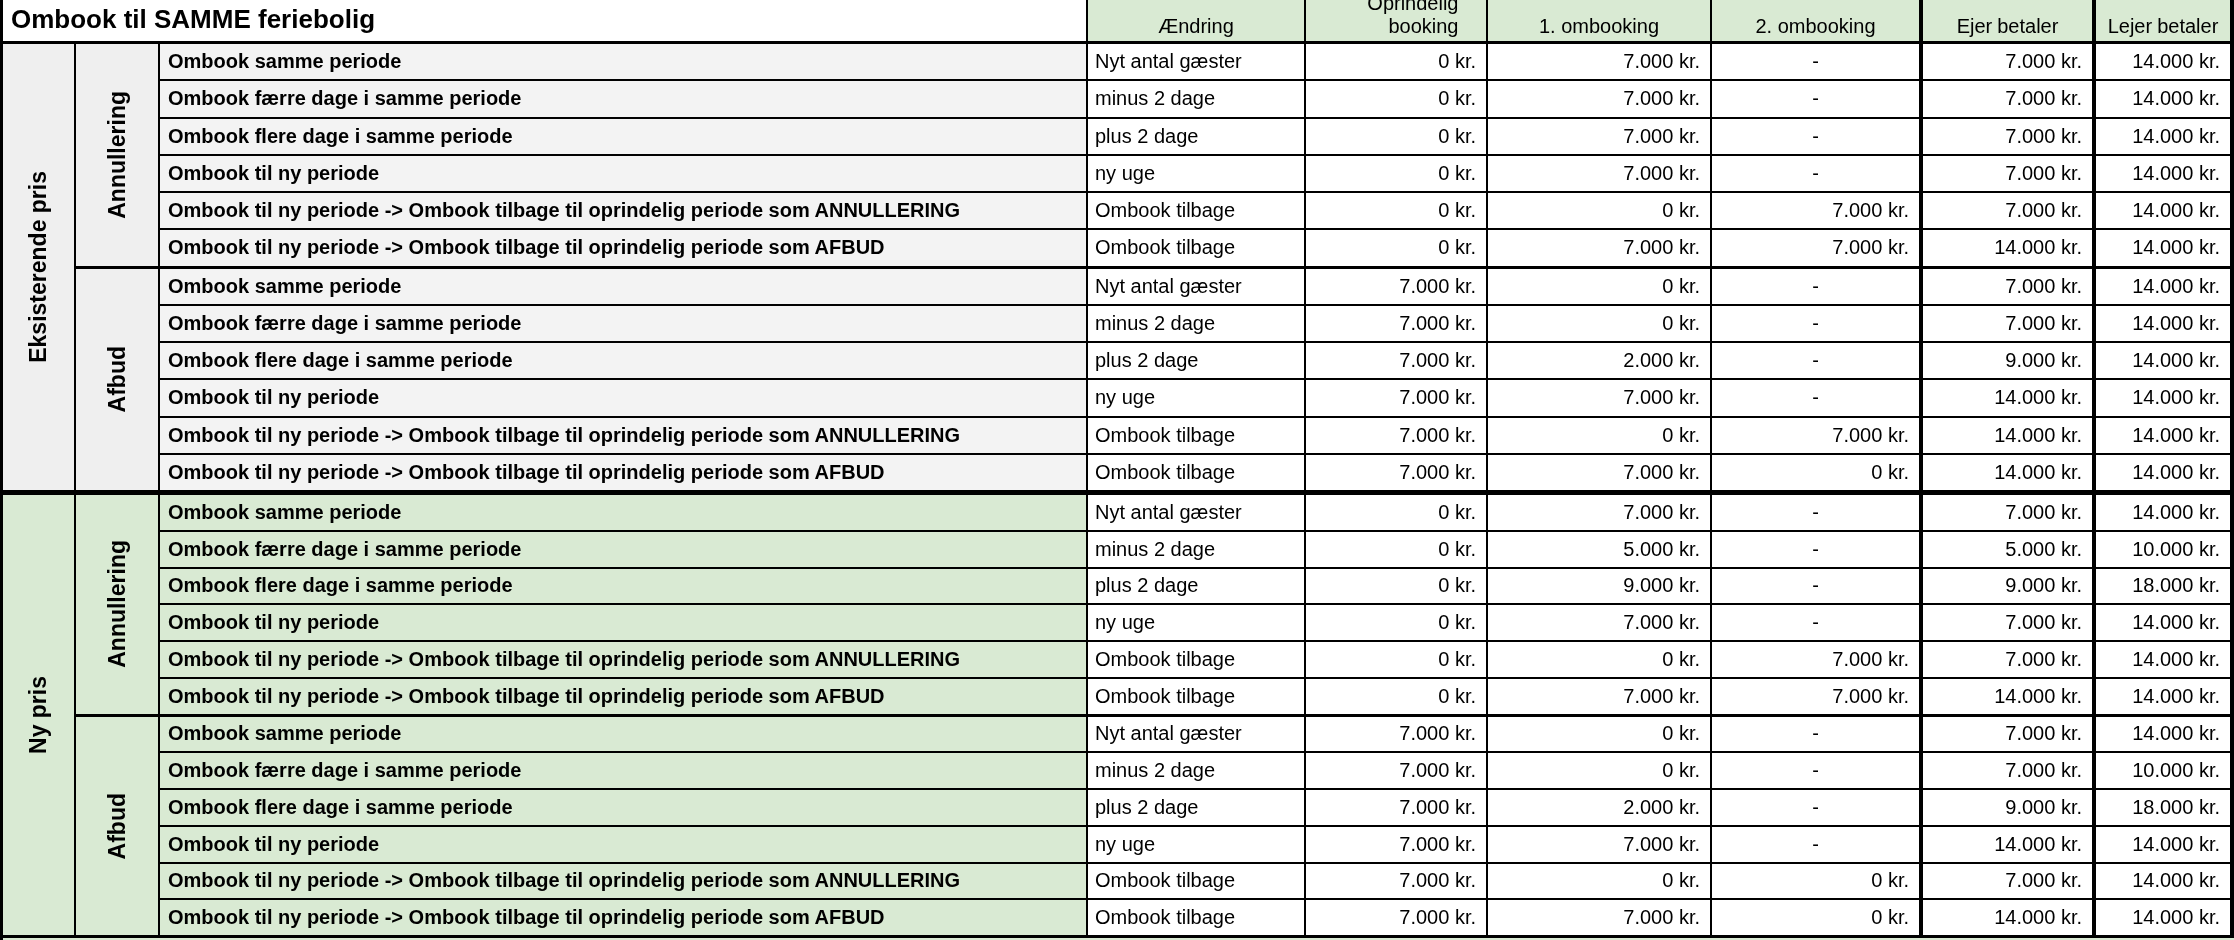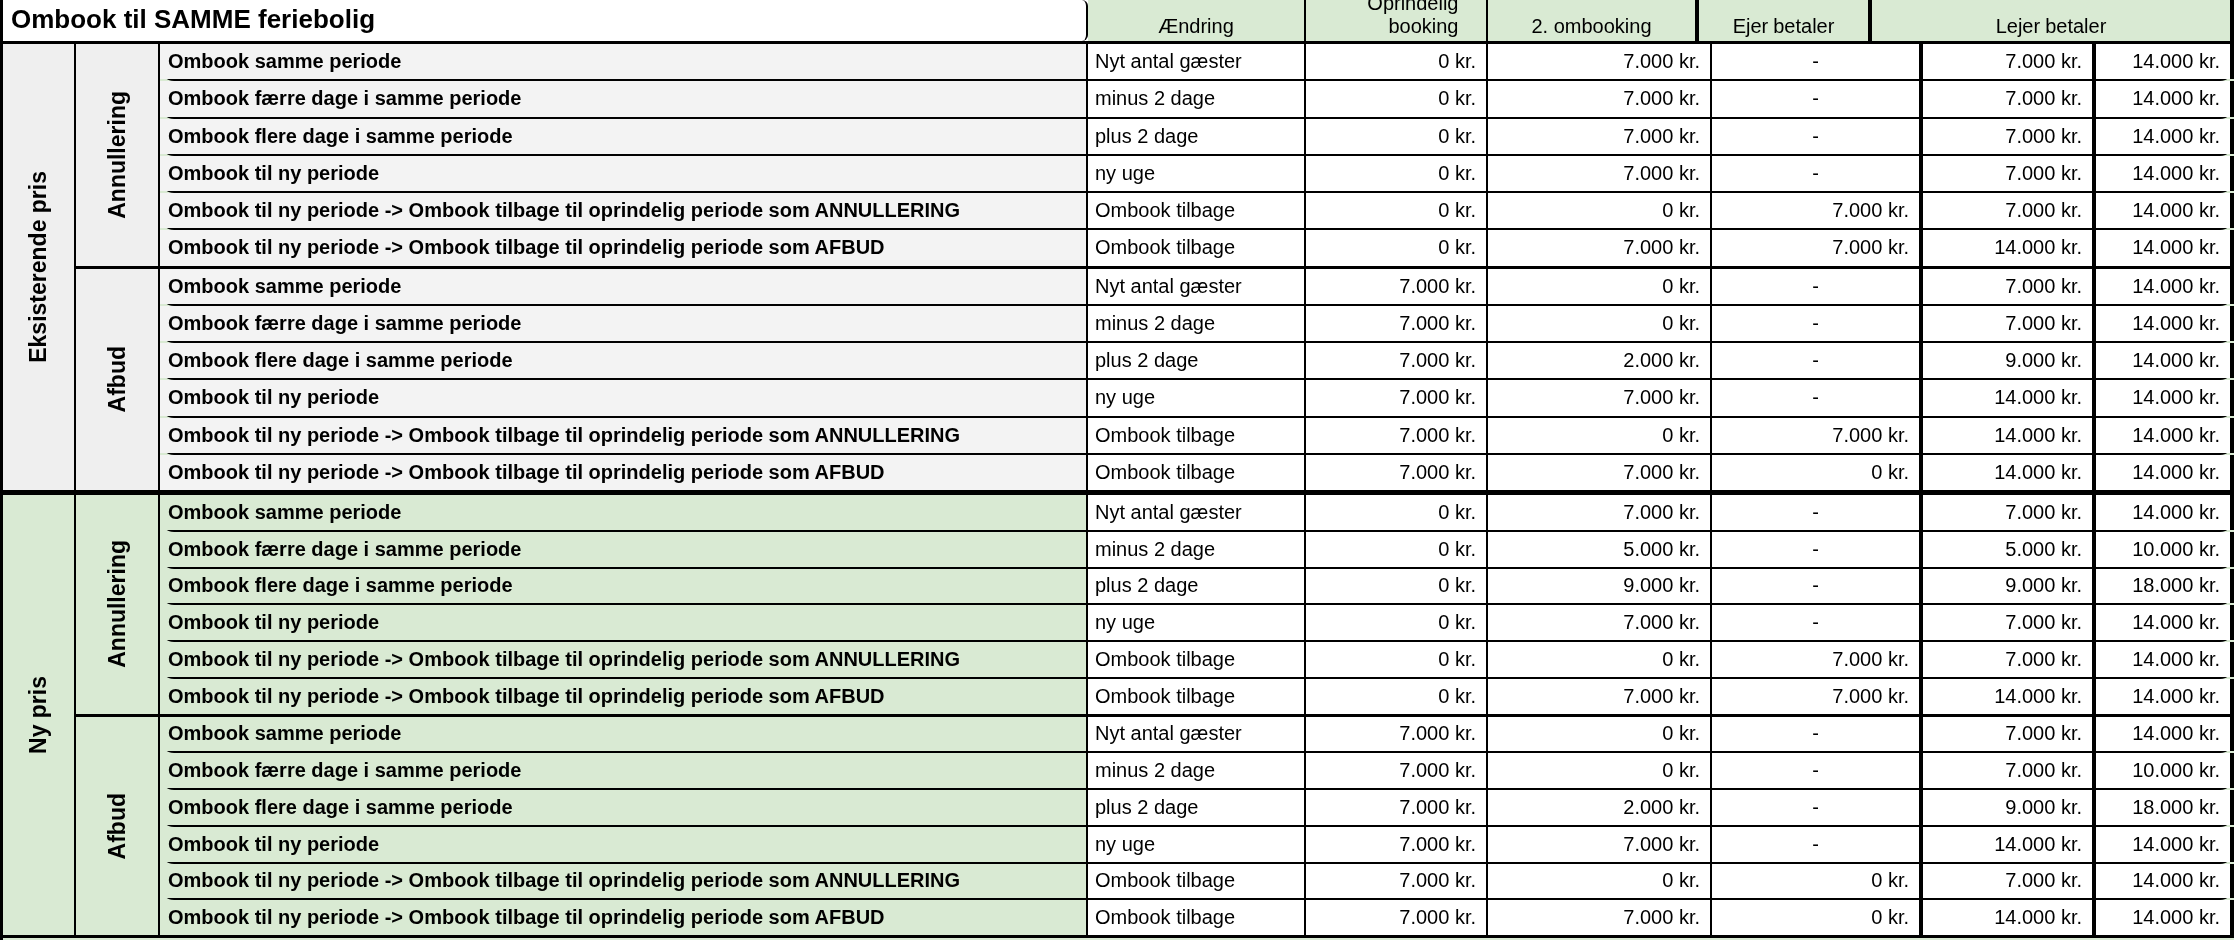--- a/index.html
+++ b/index.html
@@ -13,21 +13,21 @@
     border-left:3px solid #000;
     overflow:hidden;
   }
 
   
   .header-row { display:flex; height:44px; border-bottom:3px solid #000; background:#fff; }
   .title-cell {
     width:1085px; background:#fff;
     border-right:2px solid #000;
     display:flex; align-items:flex-start; padding:4px 0 0 8px;
-    font-size:26px; font-weight:bold;border-radius:6px;
+    font-size:26px; font-weight:bold;
   }
   .hcell {
     background:#d9ead3; border-right:2px solid #000;
     display:flex; flex-direction:column; justify-content:flex-end; align-items:center;
     text-align:right; font-size:20px; line-height:1.12; padding-bottom:4px;
   }
   .hcell.bleft-thick { border-right-width:4px; }
   .wrap-narrow { display:inline-block; max-width:125px; }
   .hdr-bold { font-weight:normal; }
   .hdr-rest { margin-left:5px; }
@@ -62,21 +62,21 @@
   }
   .rows { flex:1; display:flex; flex-direction:column; }
 
   
   .block-a .groupcol, .block-a .subcol { background:#efefef; }
   .block-a .cell-label { background:#f3f3f3; }
   .block-b .groupcol, .block-b .subcol { background:#d9ead3; }
   .block-b .cell-label { background:#d9ead3; }
 
   
-  .row { flex:1; display:flex; border-bottom:2px solid #000;border-radius:14px; }
+  .row { flex:1; display:flex; border-bottom:2px solid #000; }
   .rows .row:last-child { border-bottom:none; }
   .cell {
     display:flex; align-items:center;
     border-right:2px solid #000;
     font-size:20px; background:#fff; overflow:hidden; white-space:nowrap;
   }
   .cell-label { width:928px; font-weight:bold; padding-left:8px; }
   .cell-aend  { padding-left:7px; }
   .cell-num   { justify-content:flex-end; padding-right:10px; }
   .cell.bthick { border-right-width:4px; }
@@ -88,20 +88,23 @@
 <div class="sheet">
 
   <div class="header-row">
     <div class="title-cell">Ombook til SAMME feriebolig</div>
     <div class="hcell w-aend">
       <span>Ændring</span>
     </div>
     <div class="hcell w-oprd">
       <span class="wrap-narrow">Oprindelig booking</span>
     </div>
+    <div class="hcell w-omb1">
+      <span>1. ombooking</span>
+    </div>
     <div class="hcell w-omb2 bleft-thick">
       <span>2. ombooking</span>
     </div>
     <div class="hcell w-ejer bleft-thick">
       <span><span class="hdr-bold">Ejer</span><span class="hdr-rest">betaler</span></span>
     </div>
     <div class="hcell w-lej bleft-thick">
       <span><span class="hdr-bold">Lejer</span><span class="hdr-rest">betaler</span></span>
     </div>
   </div>

